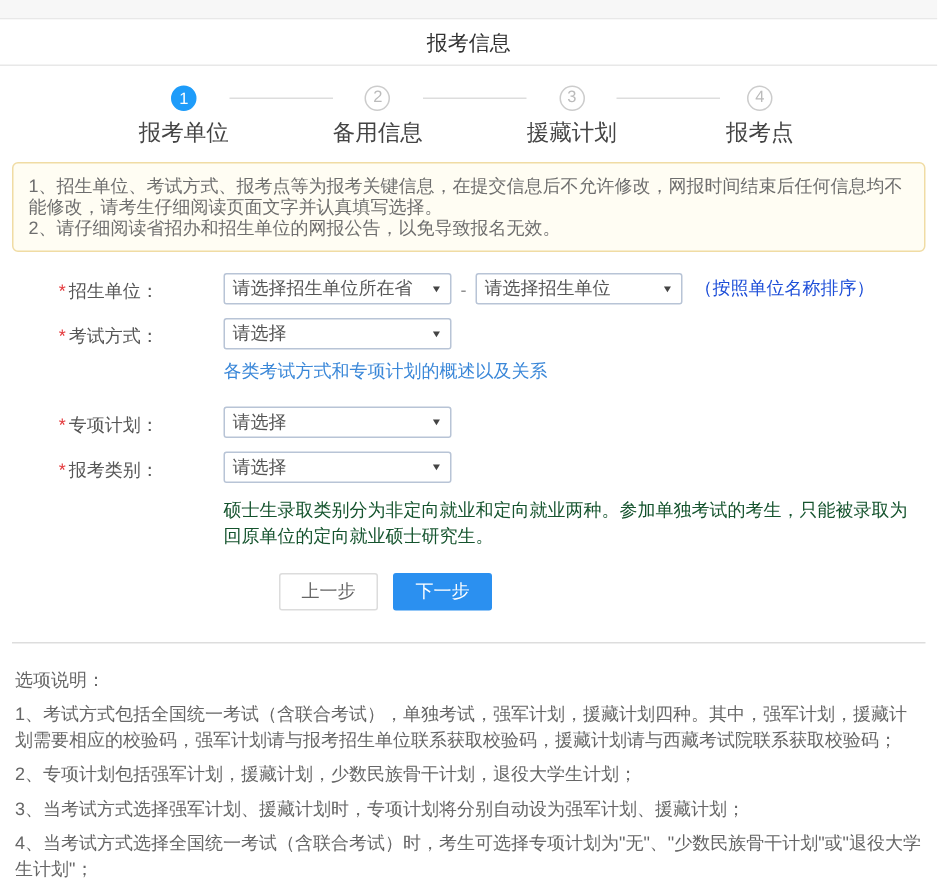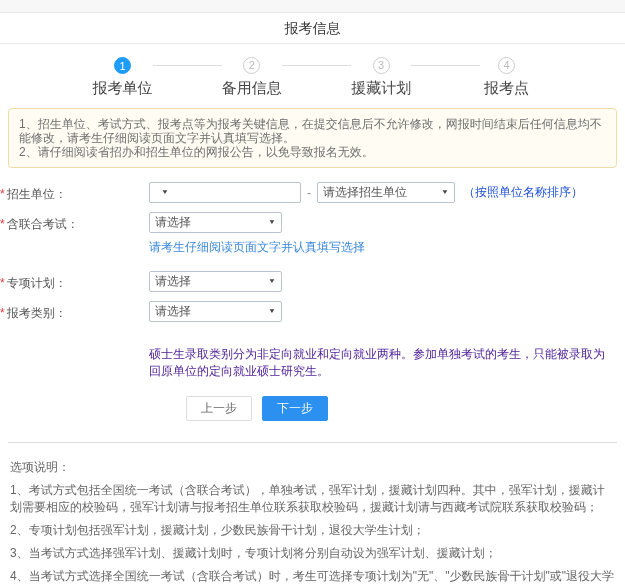--- a/index.html
+++ b/index.html
@@ -20,37 +20,37 @@
   .sline { flex:1; height:1px; background:#ddd; margin-top:8px; }
 
   
   .notice { margin:10px 8px 0; border:1px solid #f0dca4; background:#fffdf3; border-radius:4px;
             padding:8px 10px; font-size:12px; color:#6e6e6e; line-height:14px; }
   .notice p { margin:0; }
 
   
   .form { padding-top:14px; font-size:12px; }
   .frow { display:flex; margin-bottom:9px; }
-  .flabel { width:145px; text-align:left; color:#555; padding-top:4px; flex:none; }
+  .flabel { width:145px; text-align:center; color:#555; padding-top:4px; flex:none; }
   .req { color:#e4393c; margin-right:2px; }
   .fctrl { padding-left:4px; }
   .ctrl-line { display:flex; align-items:center; }
   .select { height:21px; border:1px solid #b8c4d6; border-radius:2px; background:#fff;
             display:flex; align-items:center; padding:0 5px; color:#555; cursor:pointer;
             white-space:nowrap; overflow:hidden; }
   .select .val { overflow:hidden; white-space:nowrap; flex:1; }
   .select .caret { font-size:8px; color:#444; margin-left:6px; flex:none; transform:scaleY(0.8); }
   .sel-province { width:152px; }
   .sel-unit { width:138px; }
-  .sel-small { width:133px; }
+  .sel-small { width:152px; }
   .dash { color:#888; margin:0 6px; }
   .hint { color:#1d4ed8; margin-left:8px; white-space:nowrap; }
   .sub-link { display:inline-block; margin:6px 0 6px 0; color:#3a87d8; text-decoration:none;
               font-size:12px; }
-  .help { margin-top:24px; width:462px; color:#4c1d95; line-height:17px; }
+  .help { margin-top:10px; width:462px; color:#14532d; line-height:17px; }
 
   
   .btnrow { margin:16px 0 0 186px; display:flex; }
   .btn { font-size:12px; height:25px; padding:0 14px; border-radius:2px; cursor:pointer;
          line-height:23px; }
   .btn-prev { background:#fff; border:1px solid #dcdcdc; color:#666; }
   .btn-next { background:#2b90f0; border:1px solid #2b90f0; color:#fff; margin-left:10px; }
 
   
   .divider { border-top:1px solid #ddd; margin:21px 8px 0; }
@@ -94,42 +94,43 @@
 
   <div class="form">
 
     <div class="frow">
       <div class="flabel">
         <span class="req">*</span><span>招生单位：</span>
       </div>
       <div class="fctrl">
         <div class="ctrl-line">
           <div class="select sel-province">
+            <span class="val">请选择招生单位所在省（</span>
             <span class="caret">▼</span>
           </div>
           <span class="dash">-</span>
           <div class="select sel-unit">
             <span class="val">请选择招生单位</span>
             <span class="caret">▼</span>
           </div>
           <span class="hint">（按照单位名称排序）</span>
         </div>
       </div>
     </div>
 
     <div class="frow">
       <div class="flabel">
-        <span class="req">*</span><span>含联合考试：</span>
+        <span class="req">*</span><span>考试方式：</span>
       </div>
       <div class="fctrl">
         <div class="select sel-small">
           <span class="val">请选择</span>
           <span class="caret">▼</span>
         </div>
-        <a class="sub-link" href="#">请考生仔细阅读页面文字并认真填写选择</a>
+        <a class="sub-link" href="#">各类考试方式和专项计划的概述以及关系</a>
       </div>
     </div>
 
     <div class="frow">
       <div class="flabel">
         <span class="req">*</span><span>专项计划：</span>
       </div>
       <div class="fctrl">
         <div class="select sel-small">
           <span class="val">请选择</span>

